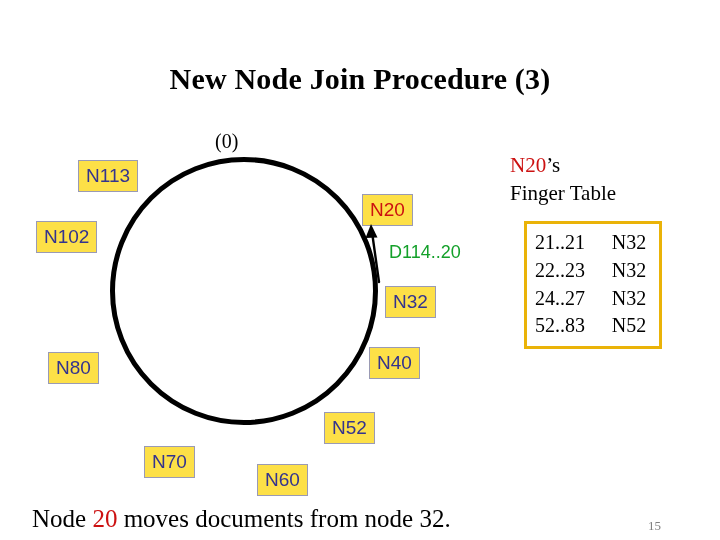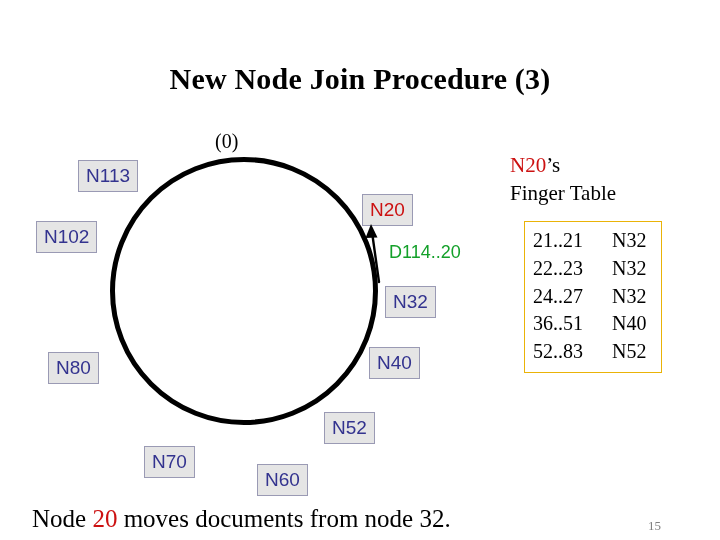--- a/index.html
+++ b/index.html
@@ -52,21 +52,21 @@
     font-family: "Liberation Serif", serif;
     font-size: 20px;
     color: #000000;
     white-space: nowrap;
   }
 
   
   .node-box {
     position: absolute;
     box-sizing: border-box;
-    background: #e5e5e5;
+    background: #fde047;
     border: 1px solid #9a9ab4;
     font-family: "Liberation Sans", sans-serif;
     font-size: 19px;
     line-height: 1;
     color: #33338f;
     padding: 5px 7px 6px 7px;
     white-space: nowrap;
   }
   .node-box.red { color: #cc1111; }
 
@@ -102,21 +102,21 @@
     color: #000000;
   }
   #ft-header .owner { color: #cc1111; }
 
   #finger-table {
     position: absolute;
     left: 524px;
     top: 197px;
     width: 138px;
     box-sizing: border-box;
-    border: 1px solid #eab308;
+    border: 3px solid #eab308;
     background: #ffffff;
     padding: 5px 0 6px 0;
   }
   #finger-table table {
     border-collapse: collapse;
     width: 100%;
     font-family: "Liberation Serif", serif;
     font-size: 20px;
     color: #000000;
   }
@@ -191,24 +191,20 @@
         </tr>
         <tr>
           <td class="range">22..23</td>
           <td class="target">N32</td>
         </tr>
         <tr>
           <td class="range">24..27</td>
           <td class="target">N32</td>
         </tr>
         <tr>
-          <td class="range">36..51</td>
-          <td class="target">N40</td>
-        </tr>
-        <tr>
           <td class="range">52..83</td>
           <td class="target">N52</td>
         </tr>
       </tbody>
     </table>
   </div>
 
   <div id="caption">
     <span>Node </span><span class="hl">20</span><span> moves documents from node 32.</span>
   </div>

